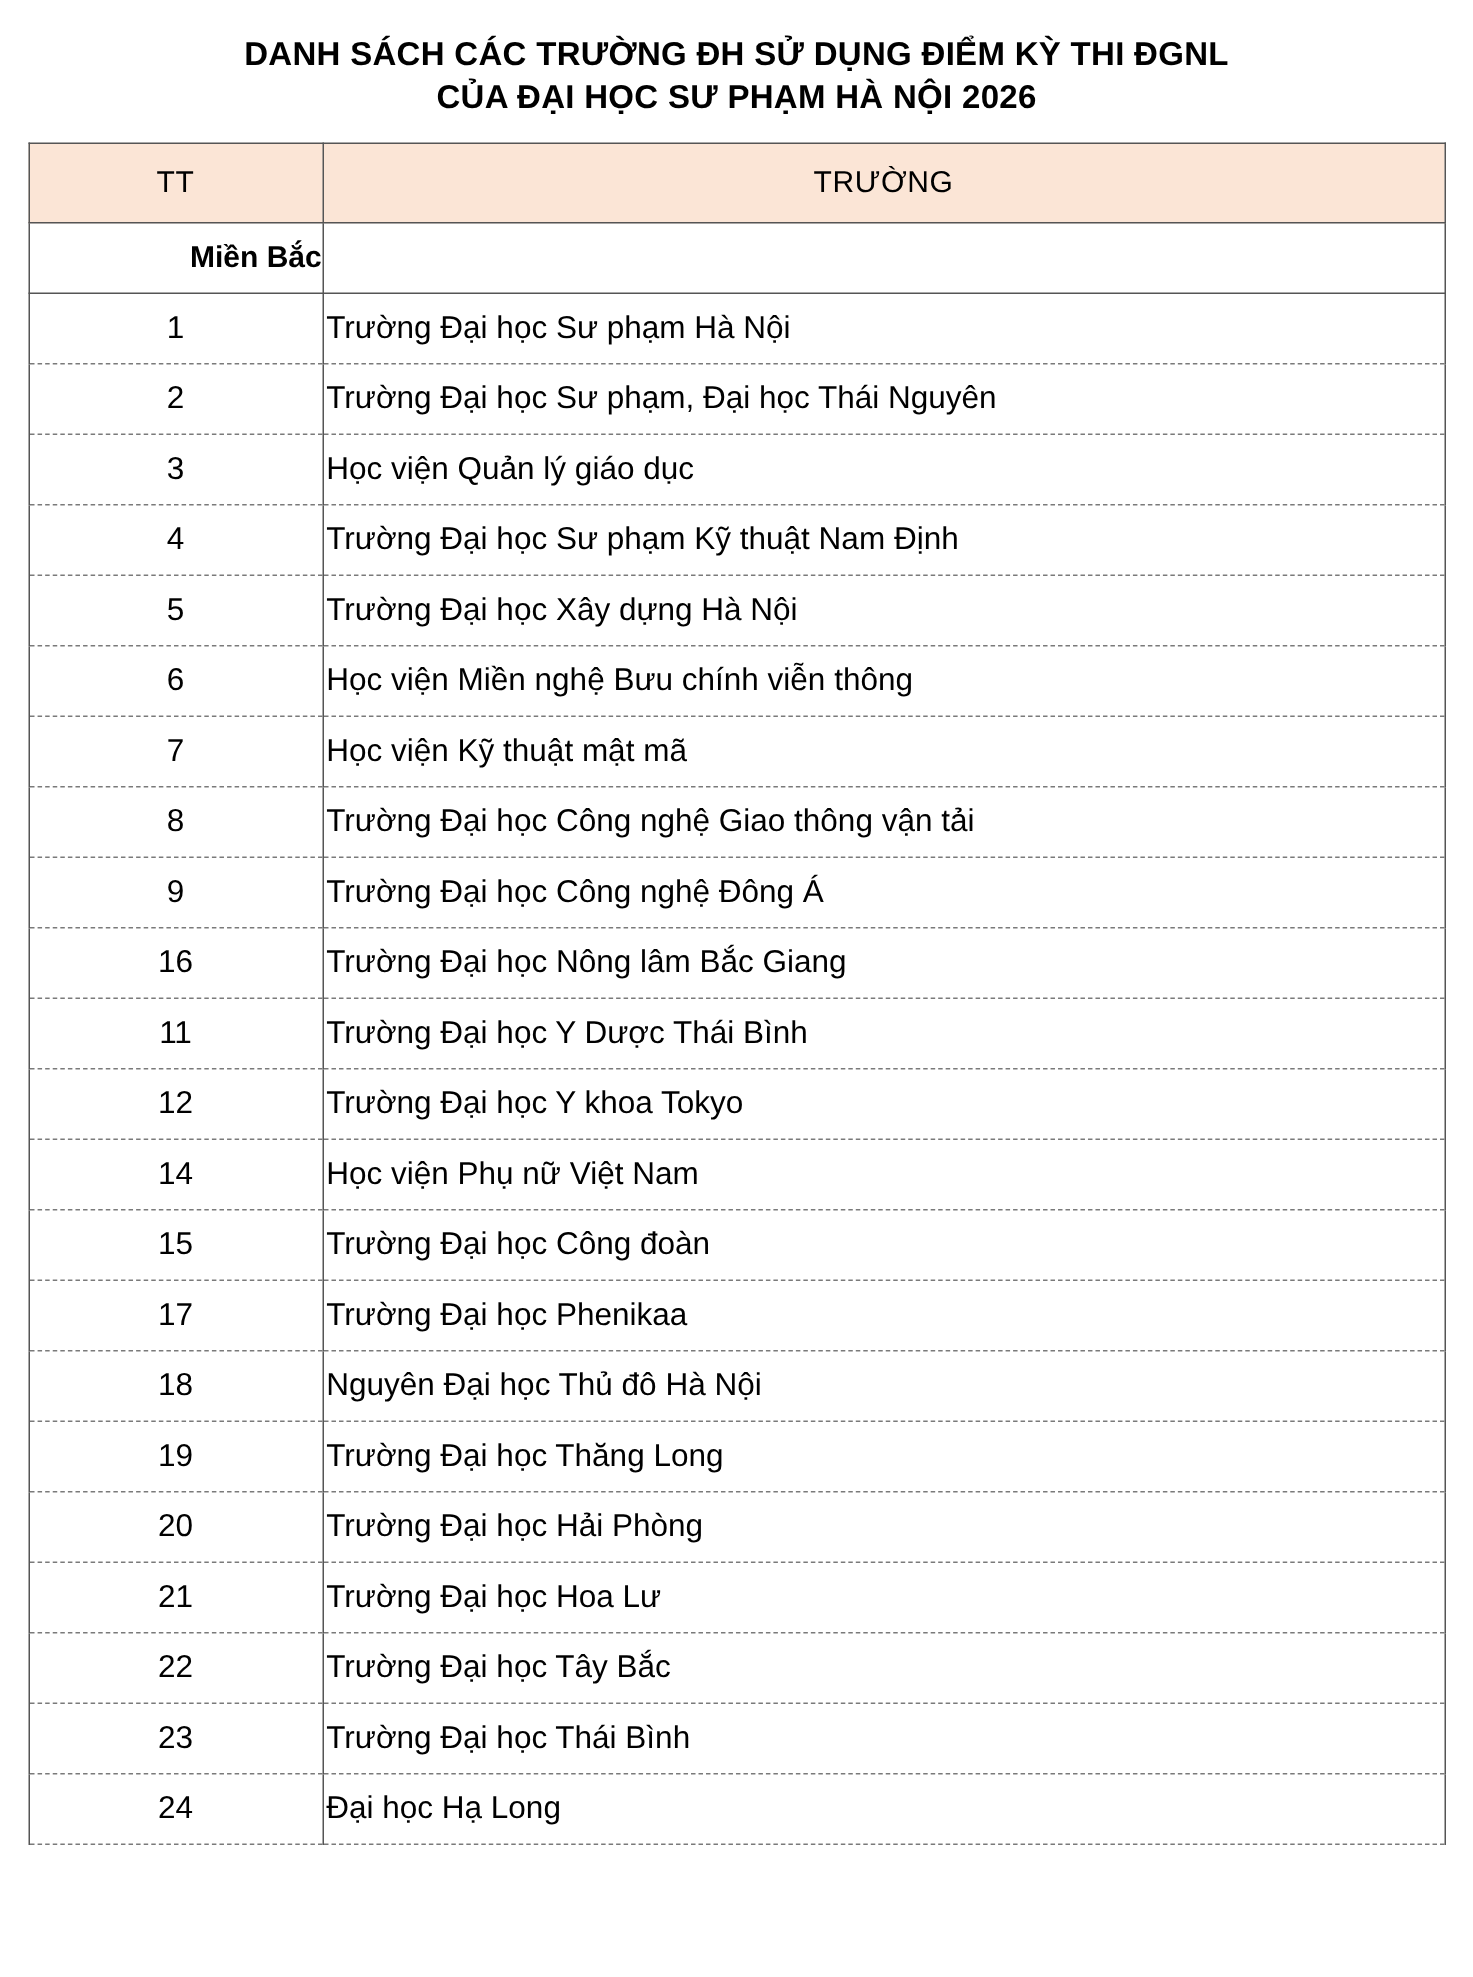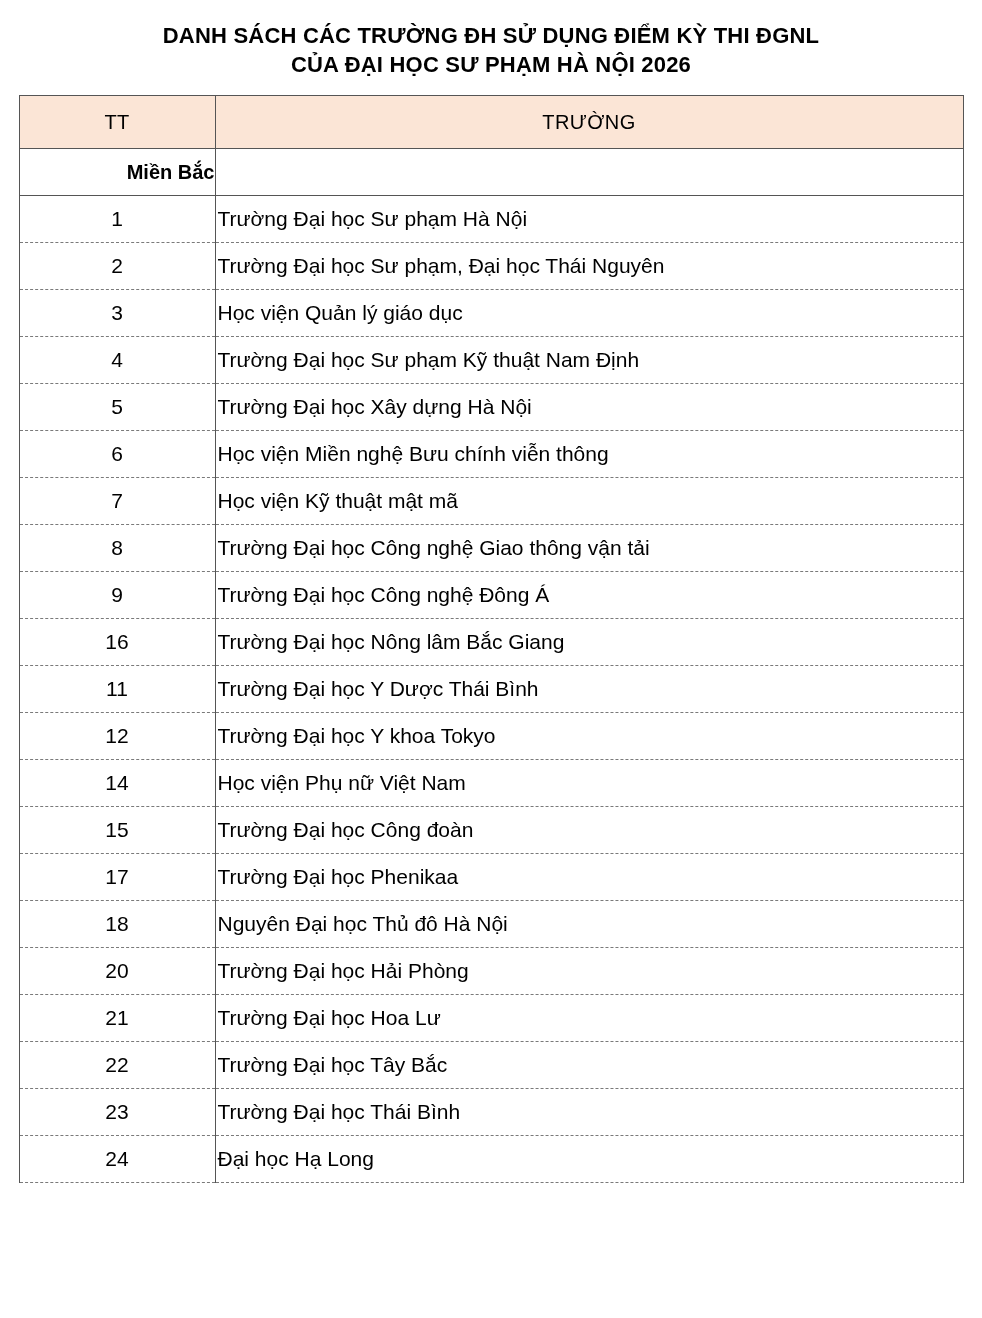--- a/index.html
+++ b/index.html
@@ -169,20 +169,24 @@
         </tr>
         <tr class="data-row">
           <td class="cell-num">17</td>
           <td class="cell-name">Trường Đại học Phenikaa</td>
         </tr>
         <tr class="data-row">
           <td class="cell-num">18</td>
           <td class="cell-name">Nguyên Đại học Thủ đô Hà Nội</td>
         </tr>
         <tr class="data-row">
+          <td class="cell-num">19</td>
+          <td class="cell-name">Trường Đại học Thăng Long</td>
+        </tr>
+        <tr class="data-row">
           <td class="cell-num">20</td>
           <td class="cell-name">Trường Đại học Hải Phòng</td>
         </tr>
         <tr class="data-row">
           <td class="cell-num">21</td>
           <td class="cell-name">Trường Đại học Hoa Lư</td>
         </tr>
         <tr class="data-row">
           <td class="cell-num">22</td>
           <td class="cell-name">Trường Đại học Tây Bắc</td>

